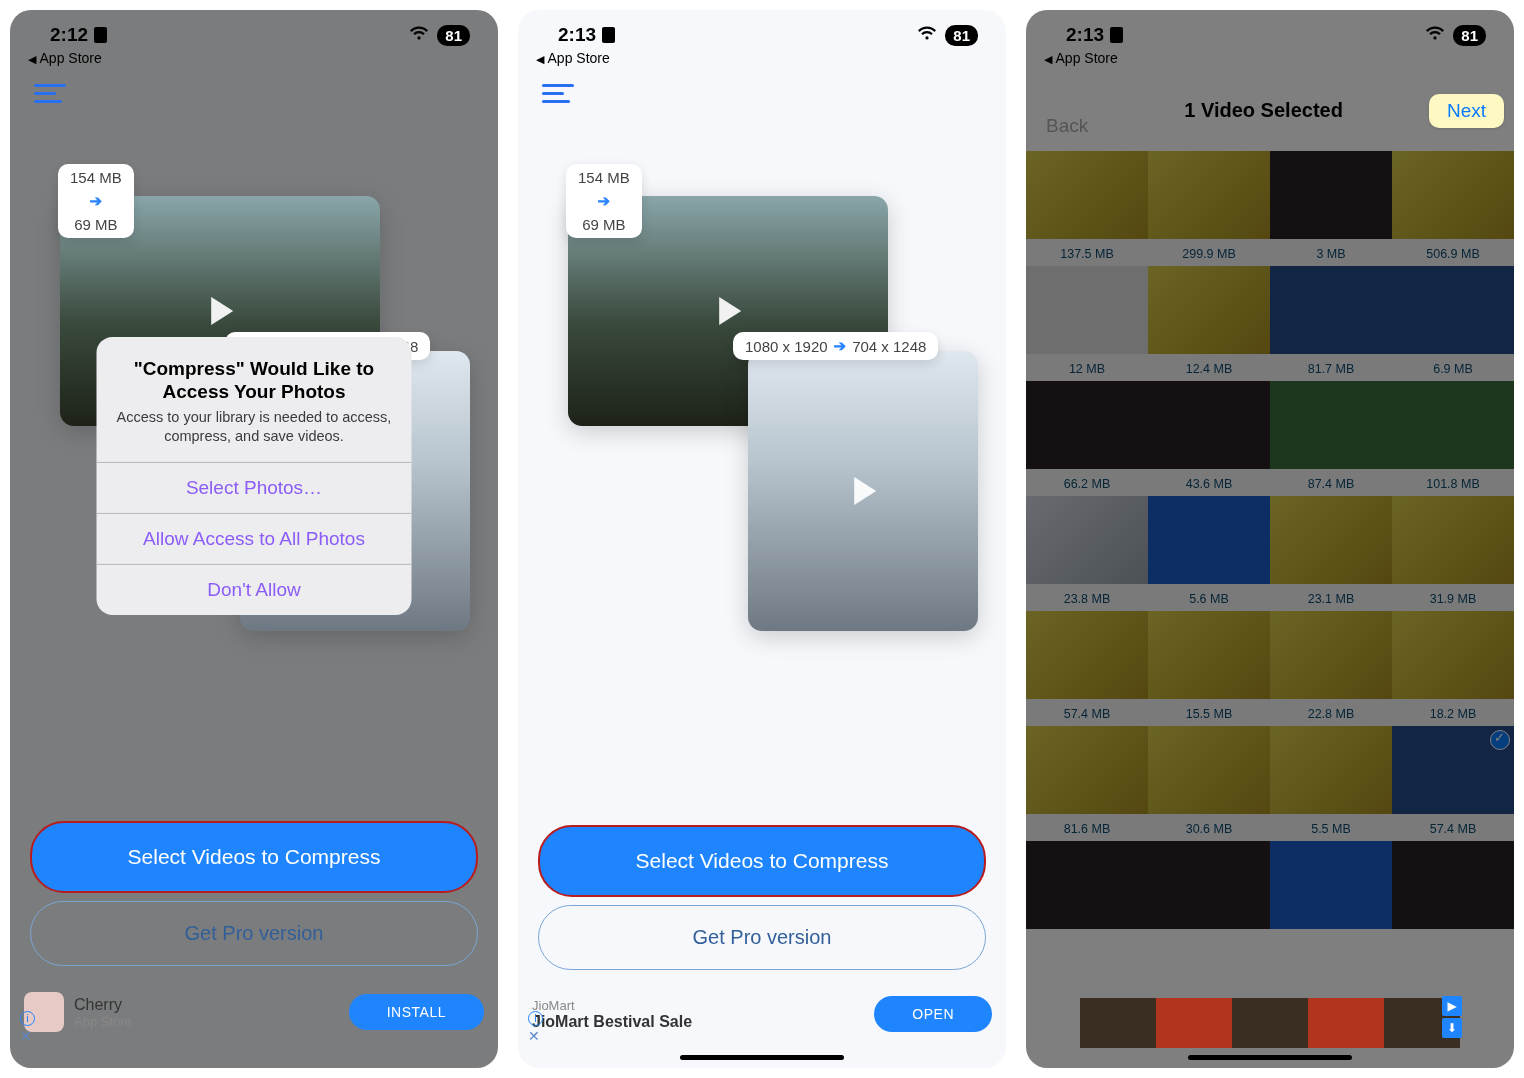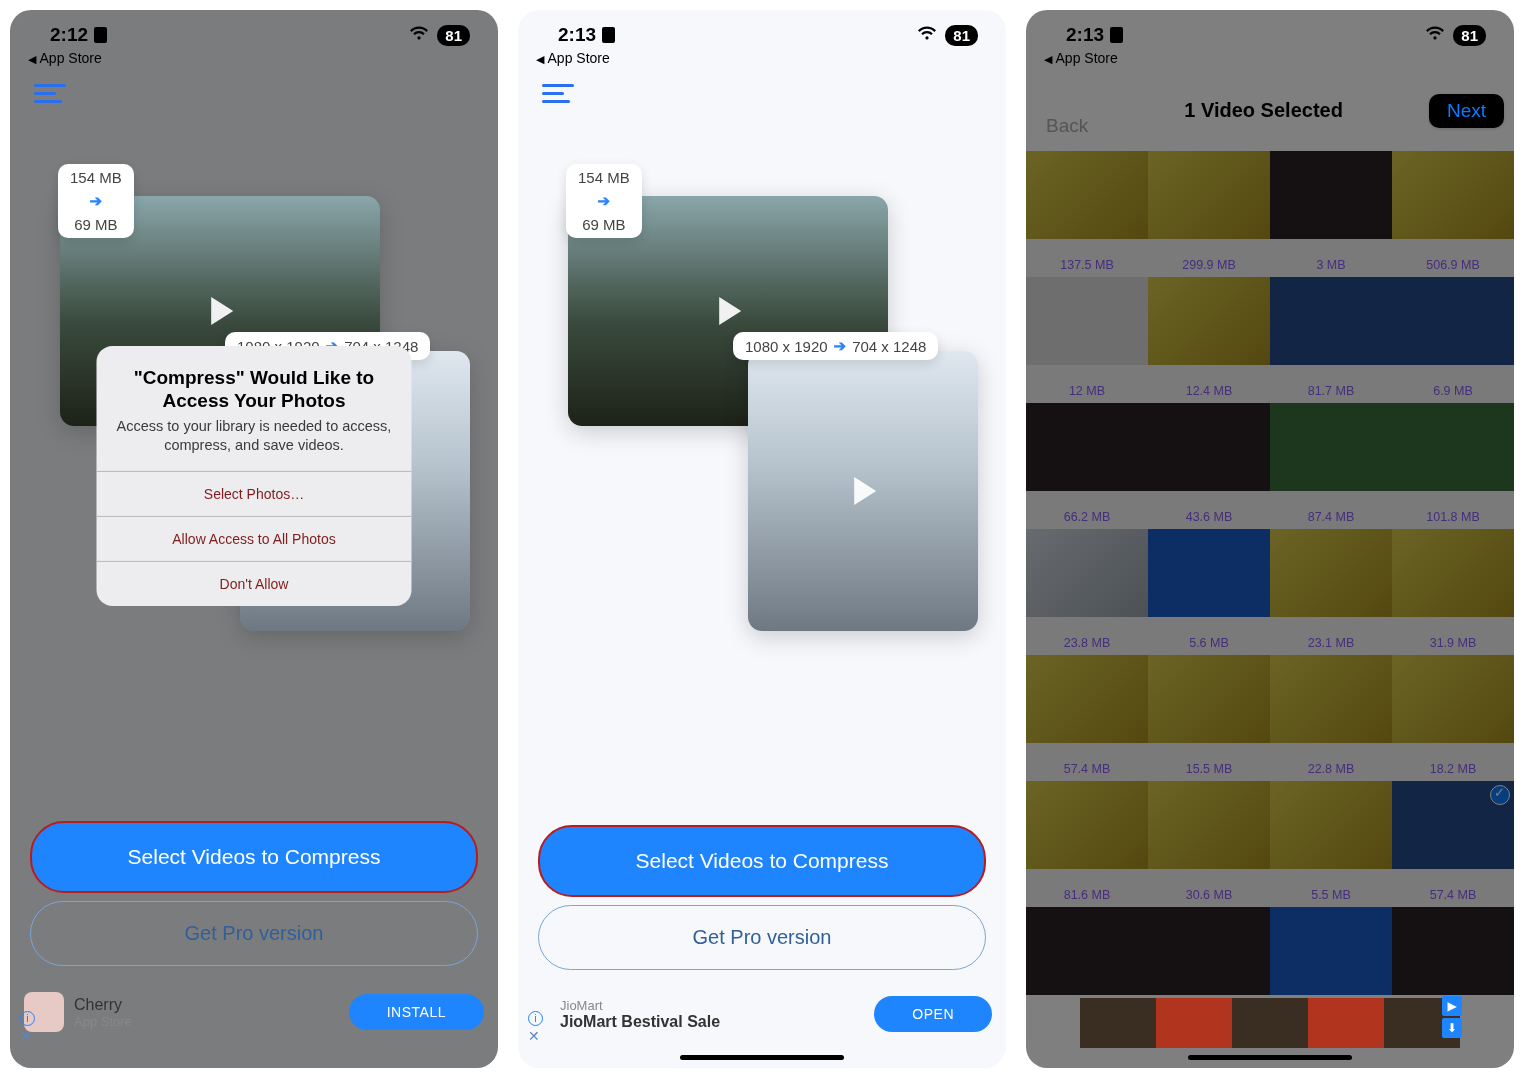--- a/index.html
+++ b/index.html
@@ -36,32 +36,32 @@
   .ad-btn { background: #1f85ff; color: #fff; padding: 10px 38px; border-radius: 20px; font-size: 14px; letter-spacing: 0.5px; text-align: center; }
   .ad-close { font-size: 14px; color: #5b88c4; align-self: flex-end; position: absolute; left: 10px; bottom: 6px; }
   .ad-info { position: absolute; left: 10px; bottom: 24px; width: 15px; height: 15px; border: 1.5px solid #1f85ff; color: #1f85ff; border-radius: 50%; font-size: 11px; text-align: center; line-height: 13px; }
   .home-indicator { position: absolute; bottom: 8px; left: 50%; transform: translateX(-50%); width: 164px; height: 5px; background: #000; border-radius: 3px; z-index: 7; }
 
   
   .ios-alert { position: absolute; left: 50%; top: 44%; transform: translate(-50%,-50%); width: 315px; background: #ededf0; border-radius: 16px; z-index: 10; overflow: hidden; }
   .ios-alert .alert-body { padding: 20px 18px 16px; text-align: center; }
   .ios-alert .alert-title { font-weight: 600; font-size: 19px; line-height: 1.25; margin-bottom: 4px; }
   .ios-alert .alert-msg { font-size: 14.5px; color: #3b3b3d; line-height: 1.3; }
-  .ios-alert .alert-btn { border-top: 0.6px solid #b8b8bc; padding: 14px 10px; text-align: center; font-size: 14px; color: #7f1d1d; }
+  .ios-alert .alert-btn { border-top: 0.6px solid #b8b8bc; padding: 14px 10px; text-align: center; font-size: 19px; color: #8b5cf6; }
 
   
   .p3-header { display: flex; align-items: center; justify-content: space-between; padding: 6px 10px 8px; position: relative; z-index: 20; }
   .p3-back { color: #555; font-size: 19px; padding: 6px 10px; margin-top: 31px; }
   .p3-title { font-size: 20px; font-weight: 700; color: #000; }
-  .next-btn { background: #000000; color: #0a7aff; font-size: 19px; font-weight: 500; padding: 6px 18px; border-radius: 10px; box-shadow: 0 1px 3px rgba(0,0,0,0.15); z-index: 30; position: relative; }
+  .next-btn { background: #fef9c3; color: #0a7aff; font-size: 19px; font-weight: 500; padding: 6px 18px; border-radius: 10px; box-shadow: 0 1px 3px rgba(0,0,0,0.15); z-index: 30; position: relative; }
   .grid-scroll { position: relative; z-index: 6; height: calc(100% - 150px); overflow: hidden; }
   .vgrid { display: grid; grid-template-columns: repeat(4,1fr); }
   .vcell { position: relative; }
   .vthumb { width: 100%; height: 88px; background: #555; }
-  .vsize { text-align: center; font-size: 12.5px; color: #8b5cf6; padding: 19px 0 5px; background: #f4f4f6; }
+  .vsize { text-align: center; font-size: 12.5px; color: #0c4a6e; padding: 8px 0 5px; background: #f4f4f6; }
   .check { position: absolute; top: 4px; right: 4px; width: 20px; height: 20px; border-radius: 50%; background: #0a7aff; border: 1.5px solid #fff; z-index: 8; }
   .check::after { content: "✓"; color: #fff; font-size: 13px; position: absolute; left: 3px; top: -1px; }
   .p3-ad { position: absolute; left: 50%; bottom: 20px; transform: translateX(-50%); width: 380px; height: 50px; background: #222; z-index: 20; display: flex; align-items: center; }
   .p3-ad .seg { flex: 1; height: 100%; }
   .p3-ad .adicons { position: absolute; right: -2px; top: -2px; display: flex; flex-direction: column; gap: 2px; }
   .p3-ad .adicons span { width: 20px; height: 20px; background: #1f85ff; color: #fff; font-size: 12px; text-align: center; line-height: 20px; border-radius: 2px; }
   .grid-dimmer { position: absolute; inset: 0; background: rgba(0,0,0,0.5); z-index: 10; }
 
   
   .t-yellow{background:linear-gradient(135deg,#d6c94a,#a89020);} .t-dark{background:#2a2324;} .t-blue{background:#274a88;}
@@ -184,21 +184,21 @@
         <span>704 x 1248</span>
       </div>
     </div>
 
     <div class="btn-primary">Select Videos to Compress</div>
     <div class="btn-outline">Get Pro version</div>
 
     <div class="adbar" style="position:relative;">
       <div class="ad-info">i</div>
       <div class="ad-close">✕</div>
-      <div class="ad-text" style="margin-left:28px;">
+      <div class="ad-text" style="">
         <div class="ad-sub">JioMart</div>
         <div class="ad-title" style="font-weight:600;">JioMart Bestival Sale</div>
       </div>
       <div class="ad-btn">OPEN</div>
     </div>
   </div>
   <div class="home-indicator"></div>
 </div>
 
 <div class="phone" style="background:#fff;">

